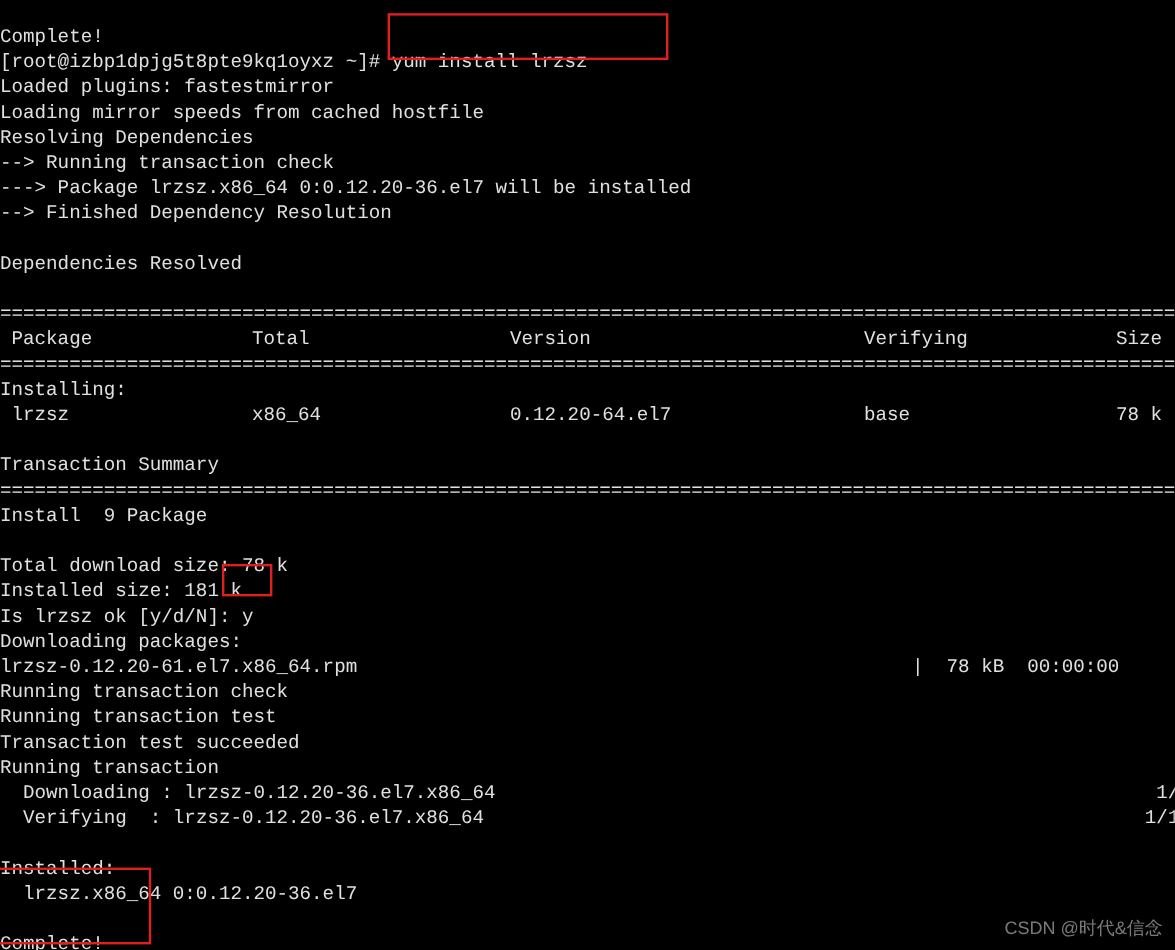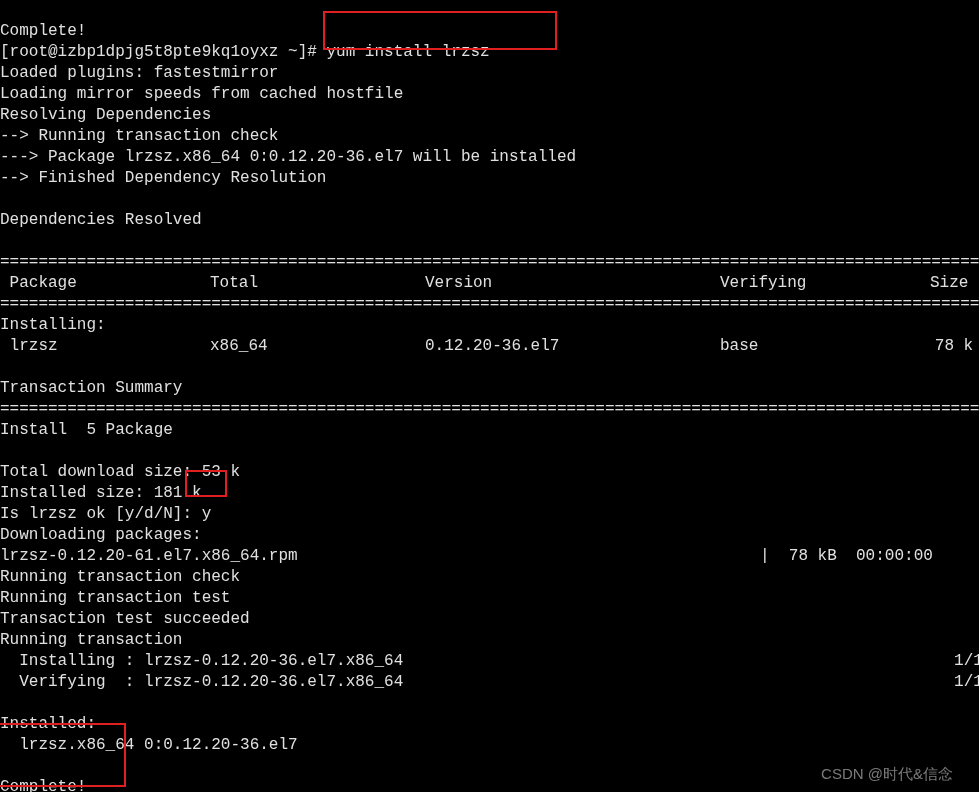--- a/index.html
+++ b/index.html
@@ -20,21 +20,21 @@
     white-space: pre;
     padding: 0;
   }
   .hl-box {
     position: absolute;
     border: 2px solid #e02020;
     pointer-events: none;
   }
   .watermark {
     position: absolute;
-    right: 26px;
+    right: 10px;
     bottom: 8px;
     color: rgba(220,220,220,0.55);
     font-family: Arial, sans-serif;
     font-size: 15px;
     pointer-events: none;
   }
 </style>
 </head>
 <body>
 
@@ -47,36 +47,36 @@
 <span>--&gt; Running transaction check</span>
 <span>---&gt; Package lrzsz.x86_64 0:0.12.20-36.el7 will be installed</span>
 <span>--&gt; Finished Dependency Resolution</span>
 <span></span>
 <span>Dependencies Resolved</span>
 <span></span>
 <span>===============================================================================================================</span>
 <span style="display:inline-block;width:210px"> Package</span><span style="display:inline-block;width:215px">Total</span><span style="display:inline-block;width:295px">Version</span><span style="display:inline-block;width:210px">Verifying</span><span style="display:inline-block;width:48px;text-align:left">Size</span>
 <span>===============================================================================================================</span>
 <span>Installing:</span>
-<span style="display:inline-block;width:210px"> lrzsz</span><span style="display:inline-block;width:215px">x86_64</span><span style="display:inline-block;width:295px">0.12.20-36.el7</span><span style="display:inline-block;width:210px">base</span><span style="display:inline-block;width:48px;text-align:center">78 k</span>
+<span style="display:inline-block;width:210px"> lrzsz</span><span style="display:inline-block;width:215px">x86_64</span><span style="display:inline-block;width:295px">0.12.20-64.el7</span><span style="display:inline-block;width:210px">base</span><span style="display:inline-block;width:48px;text-align:left">78 k</span>
 <span></span>
 <span>Transaction Summary</span>
 <span>===============================================================================================================</span>
-<span>Install  5 Package</span>
+<span>Install  9 Package</span>
 <span></span>
-<span>Total download size: 53 k</span>
+<span>Total download size: 78 k</span>
 <span>Installed size: 181 k</span>
 <span>Is lrzsz ok [y/d/N]: </span><span>y</span>
 <span>Downloading packages:</span>
 <span style="display:inline-block;width:760px">lrzsz-0.12.20-61.el7.x86_64.rpm</span><span>|  78 kB  00:00:00</span>
 <span>Running transaction check</span>
 <span>Running transaction test</span>
 <span>Transaction test succeeded</span>
 <span>Running transaction</span>
-<span>  Installing : </span><span style="display:inline-block;width:810px">lrzsz-0.12.20-36.el7.x86_64</span><span>1/1</span>
+<span>  Downloading : </span><span style="display:inline-block;width:810px">lrzsz-0.12.20-36.el7.x86_64</span><span>1/1</span>
 <span>  Verifying  : </span><span style="display:inline-block;width:810px">lrzsz-0.12.20-36.el7.x86_64</span><span>1/1</span>
 <span></span>
 <span>Installed:</span>
 <span>  lrzsz.x86_64 0:0.12.20-36.el7</span>
 <span></span>
 <span>Complete!</span>
 
 </div>
 
 <div class="hl-box" style="left:323px; top:11px; width:230px; height:35px;"></div>

